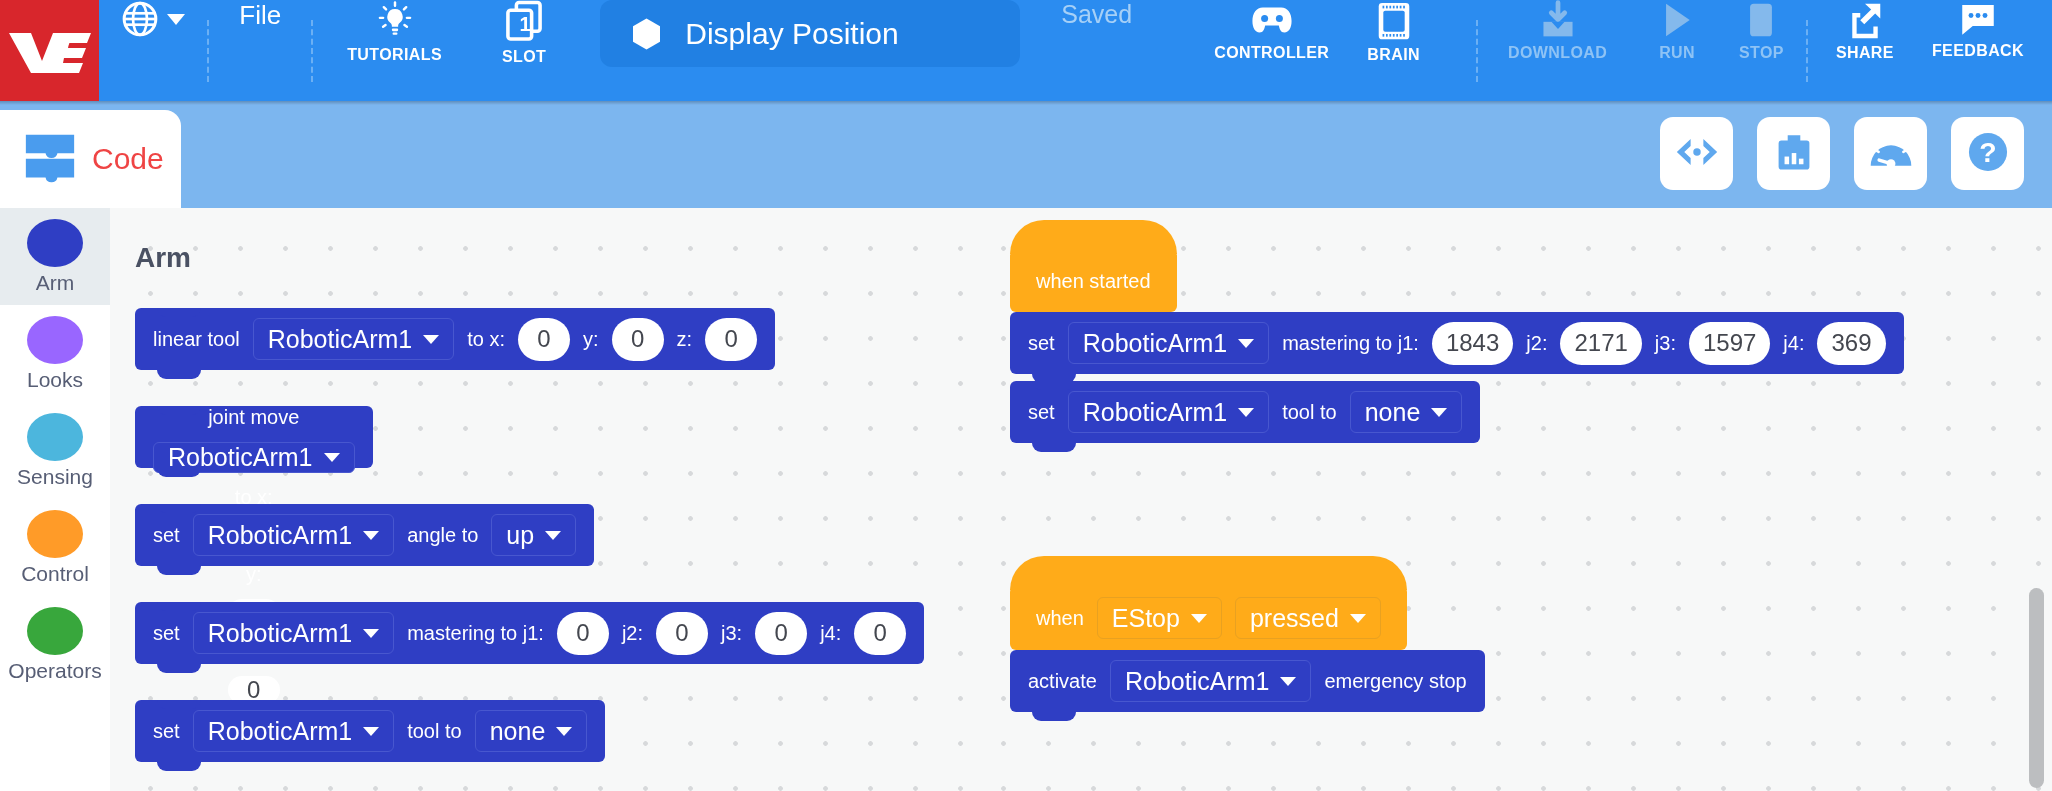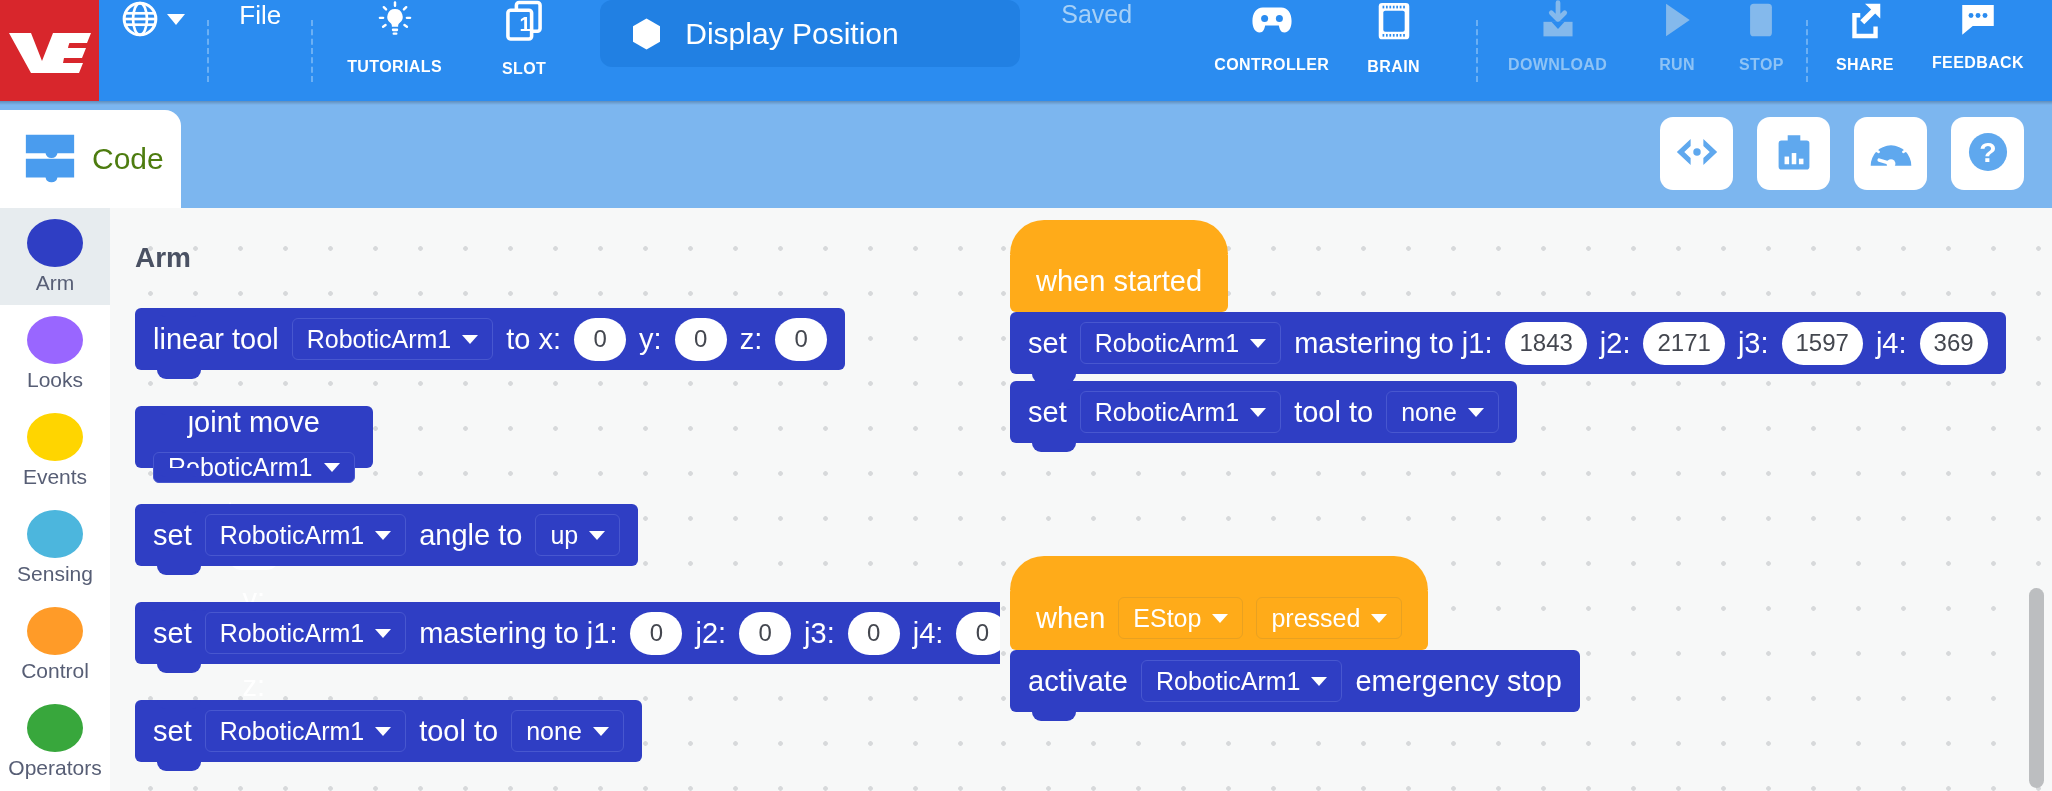--- a/index.html
+++ b/index.html
@@ -22,21 +22,21 @@
   }
   .v5logo svg { display: block; }
   .tb-group { display: flex; align-items: flex-start; height: 101px; }
   .tb-btn {
     display: flex; flex-direction: column; align-items: center; justify-content: center;
     color: #ffffff; cursor: pointer; user-select: none;
   }
   .tb-icon { display: flex; align-items: center; justify-content: center; }
   .tb-label {
     font-size: 16px; font-weight: bold; letter-spacing: 0.4px;
-    margin-top: 16px; color: #ffffff; white-space: nowrap;
+    margin-top: 4px; color: #ffffff; white-space: nowrap;
   }
   .tb-label.dim { color: #8ec3f5; }
   .divider {
     width: 0; border-left: 2px dashed #6cb0f4; height: 62px;
     margin: 0 0px; align-self: center;
   }
   .globe-wrap { display: flex; align-items: center; gap: 8px; padding: 0 22px; cursor: pointer; }
   .caret { width: 0; height: 0; border-left: 9px solid transparent; border-right: 9px solid transparent; border-top: 11px solid #ffffff; }
   .file-btn { font-size: 26px; color: #ffffff; padding: 0 30px; cursor: pointer; }
   .title-field {
@@ -56,21 +56,21 @@
   .secondbar::before{
     content:""; position:absolute; top:0; left:0; right:0; height:4px;
     background: linear-gradient(to bottom, rgba(0,0,0,.22), rgba(0,0,0,0));
   }
   .code-tab {
     position: absolute; left: 0; top: 9px; width: 181px; height: 98px;
     background: #ffffff; border-radius: 0 16px 0 0;
     display: flex; align-items: center; gap: 14px; padding-left: 22px;
     cursor: pointer;
   }
-  .code-tab-text { font-size: 30px; color: #4d7c0f; }
+  .code-tab-text { font-size: 30px; color: #ef4444; }
   .right-tools { position: absolute; right: 28px; top: 16px; display: flex; gap: 24px; }
   .sq-btn {
     width: 73px; height: 73px; background: #ffffff; border-radius: 13px;
     display: flex; align-items: center; justify-content: center; cursor: pointer;
   }
 
   
   .main {
     position: absolute; top: 208px; left: 0; width: 2052px; height: 583px;
     background: #f5f6f7;
@@ -137,21 +137,21 @@
 
   .hat-cap {
     position: absolute; left: 0; top: -30px; width: 100%; height: 34px;
     background: #ffab19; border-radius: 100px 100px 0 0;
   }
   .hat-bump {
     position: absolute; left: 22px; bottom: -9px; width: 44px; height: 9px;
     background: #ffab19; border-radius: 0 0 9px 9px;
   }
 
-  .lbl { color: #ffffff; font-size: 29px; }
+  .lbl { color: #ffffff; font-size: 20px; }
 
   .dropdown {
     display: flex; align-items: center; gap: 11px;
     height: 42px; padding: 0 14px; border-radius: 6px;
     font-size: 25px; color: #ffffff; cursor: pointer;
   }
   .arm .dropdown { background: #2f3ec4; border: 1.5px solid #4857cf; }
   .hat .dropdown { background: #ffab19; border: 1.5px solid #e8a121; }
   .dd-caret {
     width: 0; height: 0; border-left: 8px solid transparent;
@@ -413,24 +413,20 @@
     <div class="cat-rail">
       <div class="cat active">
         <span class="cat-dot" style="background:#2f3ec4"></span>
         <span class="cat-label">Arm</span>
       </div>
       <div class="cat">
         <span class="cat-dot" style="background:#9966ff"></span>
         <span class="cat-label">Looks</span>
       </div>
       <div class="cat">
-        <span class="cat-dot" style="background:#ffd500"></span>
-        <span class="cat-label">Events</span>
-      </div>
-      <div class="cat">
         <span class="cat-dot" style="background:#4cb6dd"></span>
         <span class="cat-label">Sensing</span>
       </div>
       <div class="cat">
         <span class="cat-dot" style="background:#ff9b28"></span>
         <span class="cat-label">Control</span>
       </div>
       <div class="cat">
         <span class="cat-dot" style="background:#38a73c"></span>
         <span class="cat-label">Operators</span>

